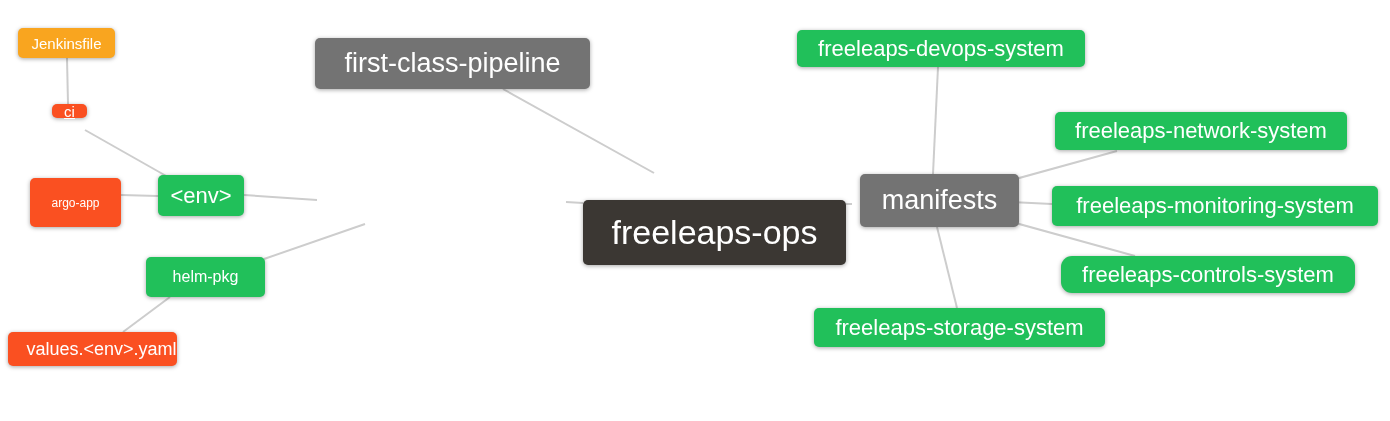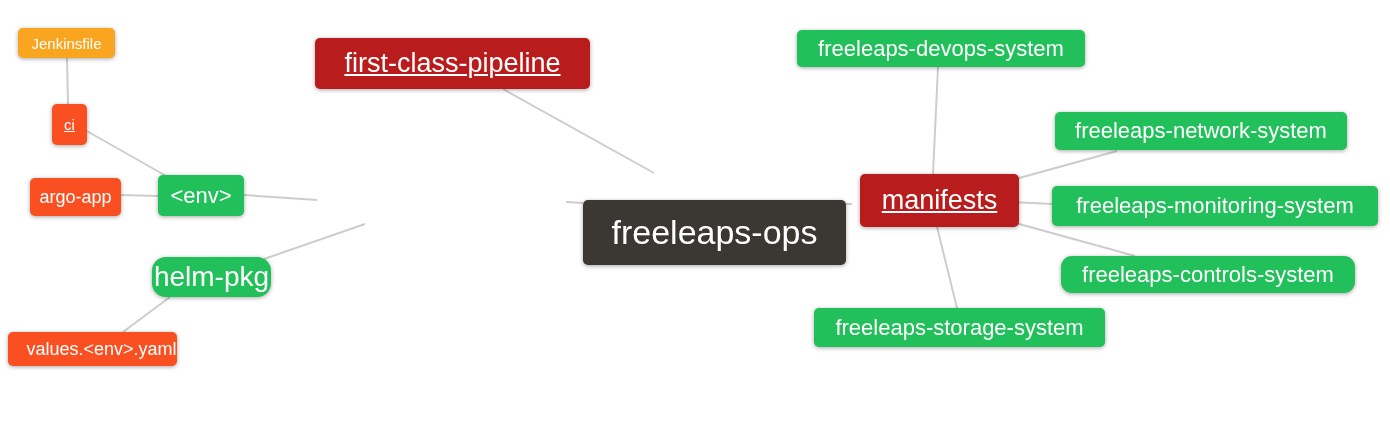--- a/index.html
+++ b/index.html
@@ -16,31 +16,31 @@
     position:absolute;
     display:flex;align-items:center;justify-content:center;
     color:#ffffff;
     border-radius:5px;
     box-shadow:0 1px 4px rgba(0,0,0,0.35);
     white-space:nowrap;
     cursor:pointer;
     box-sizing:border-box;
     padding:0 8px;
   }
-  .c-blue{background:#b91c1c;text-decoration:underline;}
+  .c-blue{background:#737373;}
   .c-green{background:#21C05A;}
   .c-red{background:#FA5021;}
   .c-amber{background:#F9A51F;}
   .c-dark{background:#3B3733;margin-top:28px;}
 
   #n-jenkinsfile{left:18px;top:28px;width:97px;height:30px;font-size:15px;}
-  #n-ci{left:52px;top:104px;width:35px;height:41px;font-size:15px;text-decoration:underline;}
-  #n-argo-app{left:30px;top:178px;width:91px;height:38px;font-size:18px;}
+  #n-ci{left:52px;top:104px;width:35px;height:14px;font-size:15px;text-decoration:underline;}
+  #n-argo-app{left:30px;top:178px;width:91px;height:49px;font-size:12px;}
   #n-env{left:158px;top:175px;width:86px;height:41px;font-size:22px;}
-  #n-helm-pkg{left:152px;top:257px;width:119px;height:40px;font-size:28px;border-radius:14px;}
+  #n-helm-pkg{left:146px;top:257px;width:119px;height:40px;font-size:16px;}
   #n-values{left:8px;top:332px;width:169px;height:34px;font-size:18px;padding-left:26px;}
   #n-pipeline{left:315px;top:38px;width:275px;height:51px;font-size:27px;}
   #n-service{left:317px;top:170px;width:249px;height:54px;font-size:27px;}
   #n-ops{left:583px;top:172px;width:263px;height:65px;font-size:34px;}
   #n-manifests{left:852px;top:174px;width:159px;height:53px;font-size:27px;margin-left:8px;}
   #n-devops{left:797px;top:30px;width:288px;height:37px;font-size:22px;}
   #n-network{left:1055px;top:112px;width:292px;height:38px;font-size:22px;}
   #n-monitoring{left:1052px;top:186px;width:326px;height:40px;font-size:22px;}
   #n-controls{left:1061px;top:256px;width:294px;height:37px;font-size:22px;border-radius:11px;}
   #n-storage{left:814px;top:308px;width:291px;height:39px;font-size:22px;}

